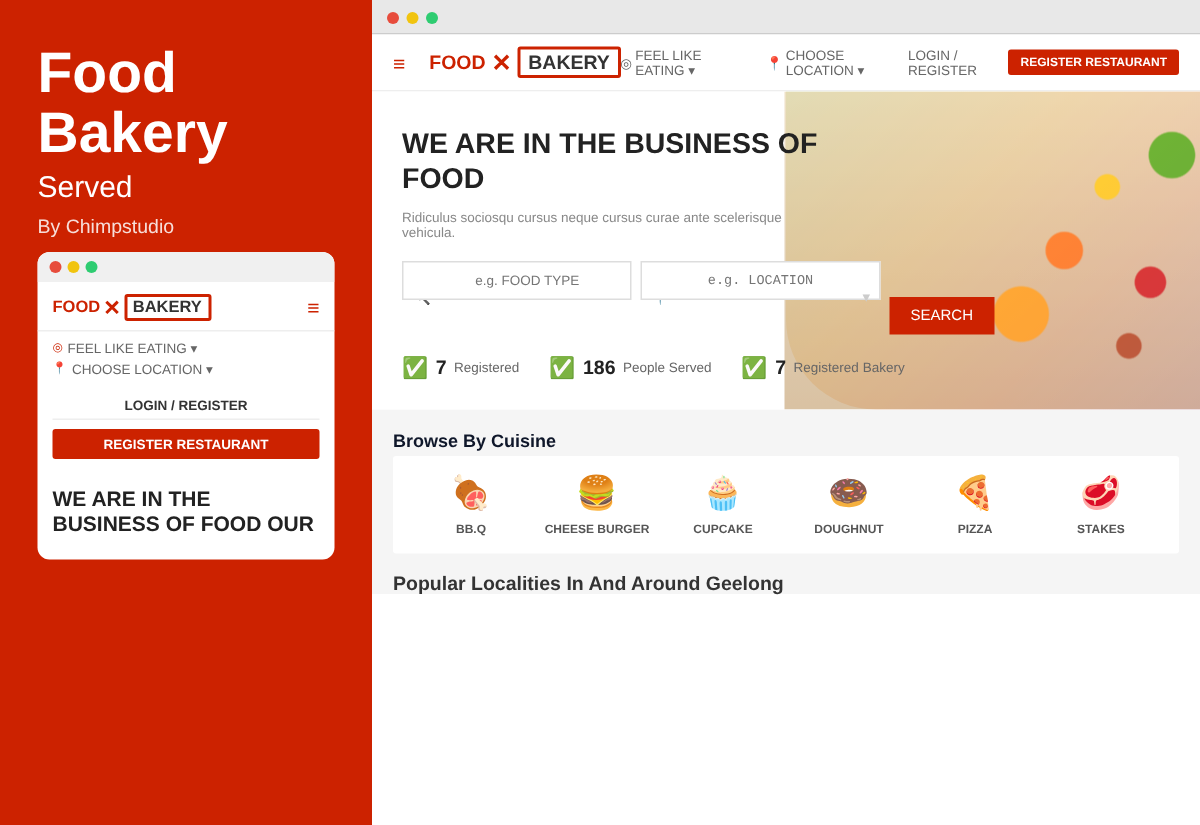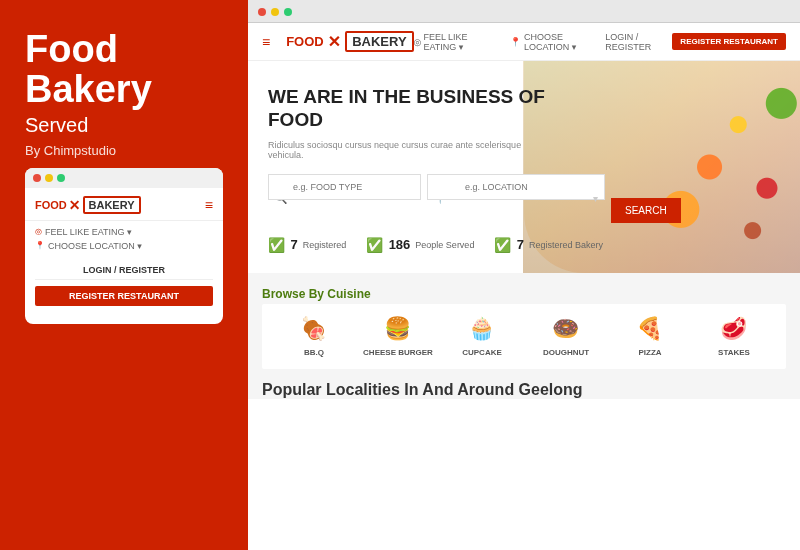--- a/index.html
+++ b/index.html
@@ -181,20 +181,21 @@
 
     
     .search-bar {
       display: flex; gap: 6px; position: relative; max-width: 58%;
       margin-bottom: 14px;
     }
     .search-input {
       flex: 1; border: 1px solid #ddd; padding: 7px 10px 7px 24px;
       font-size: 9px; color: #999; outline: none;
       position: relative;
+      text-align: center;
     }
     .search-input-wrap { position: relative; flex: 1; }
     .search-input-icon {
       position: absolute; left: 7px; top: 50%; transform: translateY(-50%);
       color: #ccc; font-size: 10px;
     }
     .location-input-wrap { position: relative; flex: 1; }
     .location-input-icon-left {
       position: absolute; left: 7px; top: 50%; transform: translateY(-50%);
       color: #cc2200; font-size: 10px;
@@ -218,21 +219,21 @@
     .stat-check { color: #2ecc71; font-size: 14px; }
     .stat-number { font-size: 13px; font-weight: 900; color: #222; }
     .stat-label { font-size: 9px; color: #666; }
 
     
     .browse-section {
       background: #f5f5f5;
       padding: 14px 14px 0;
       flex-shrink: 0;
     }
-    .section-title { font-size: 12px; font-weight: bold; color: #4d7c0f; margin-bottom: 3px; }
+    .section-title { font-size: 12px; font-weight: bold; color: #0f172a; margin-bottom: 3px; }
     .section-subtitle { font-size: 8px; color: #aaa; margin-bottom: 10px; }
 
     .cuisine-list {
       background: white;
       display: flex;
       padding: 12px 10px;
       gap: 0;
       border-radius: 2px;
       margin-bottom: 12px;
     }
@@ -241,21 +242,21 @@
       cursor: pointer;
     }
     .cuisine-icon { font-size: 22px; }
     .cuisine-label { font-size: 8px; color: #555; font-weight: bold; text-transform: uppercase; }
 
     
     .popular-section {
       background: #f5f5f5;
       padding: 10px 14px;
     }
-    .popular-title { font-size: 16px; font-weight: bold; color: #333; }
+    .popular-title { font-size: 13px; font-weight: bold; color: #333; }
   </style>
 </head>
 <body>
 
 <div class="left-panel">
   <div>
     <div class="brand-title">
       <span>Food</span><br>
       <span>Bakery</span>
     </div>
@@ -286,20 +287,21 @@
       </div>
       <div class="mobile-nav-link">
         <span class="dot-icon" style="color:#cc2200;">📍</span>
         <span>CHOOSE LOCATION ▾</span>
       </div>
     </div>
 
     <div class="mobile-login">LOGIN / REGISTER</div>
     <div class="mobile-register-btn">REGISTER RESTAURANT</div>
 
+    <div class="mobile-hero-text">WE ARE IN THE BUSINESS OF FOOD OUR</div>
   </div>
 </div>
 
 <div class="right-panel">
 
   <div class="browser-chrome">
     <div class="dot red"></div>
     <div class="dot yellow"></div>
     <div class="dot green"></div>
   </div>
@@ -342,21 +344,21 @@
       </div>
       <div class="hero-subtitle">Ridiculus sociosqu cursus neque cursus curae ante scelerisque vehicula.</div>
 
       <div class="search-bar">
         <div class="search-input-wrap">
           <span class="search-input-icon">🔍</span>
           <input class="search-input" type="text" placeholder="e.g. FOOD TYPE" style="">
         </div>
         <div class="location-input-wrap">
           <span class="location-input-icon-left">📍</span>
-          <input class="search-input" type="text" style="padding-left: 37px; padding-right: 22px;" placeholder="e.g. LOCATION">
+          <input class="search-input" type="text" style="padding-left: 22px; padding-right: 22px; font-family: Liberation Mono, monospace;" placeholder="e.g. LOCATION">
           <span class="location-input-icon-right">▾</span>
         </div>
         <button class="search-btn">SEARCH</button>
       </div>
 
       <div class="stats-row">
         <div class="stat-item">
           <span class="stat-check">✅</span>
           <span class="stat-number">7</span>
           <span class="stat-label">Registered</span>

